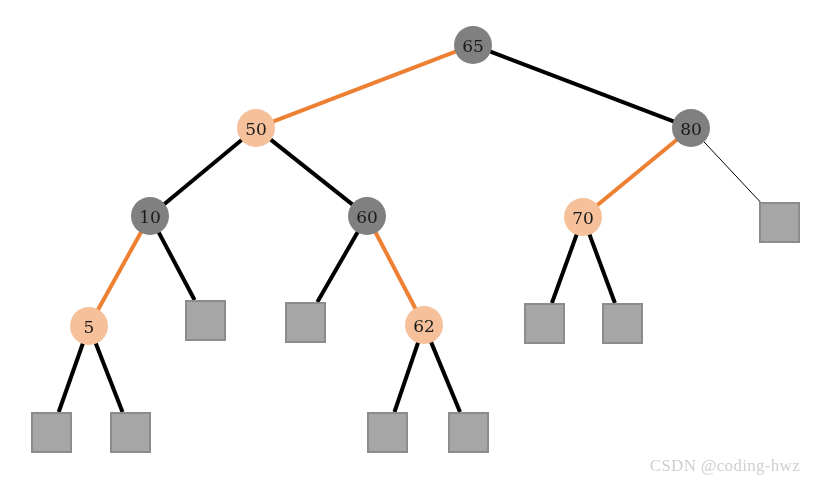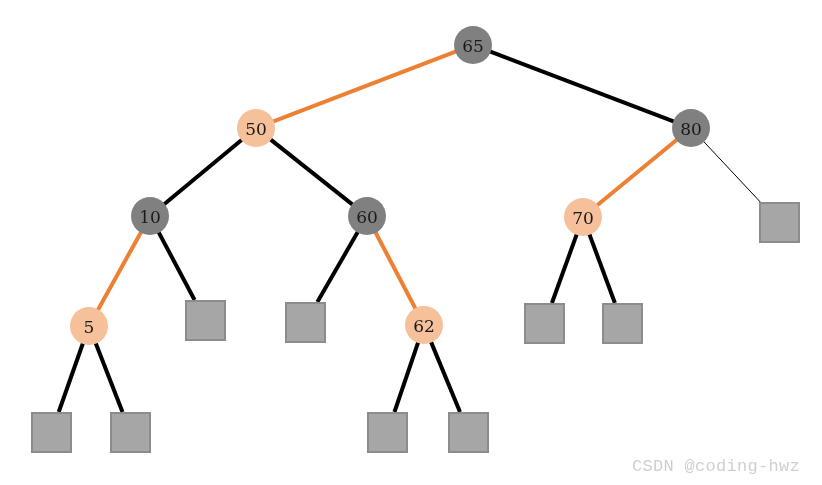--- a/index.html
+++ b/index.html
@@ -36,21 +36,21 @@
     dominant-baseline: central;
     user-select: none;
   }
   .nil-square {
     stroke-width: 2;
   }
   .watermark {
     position: absolute;
     right: 22px;
     bottom: 9px;
-    font-family: Liberation Mono, monospace;
+    font-family: Liberation Serif, serif;
     font-size: 17px;
     color: #cfcfcf;
     letter-spacing: 0.3px;
     white-space: nowrap;
     user-select: none;
   }
 </style>
 </head>
 <body>
 

